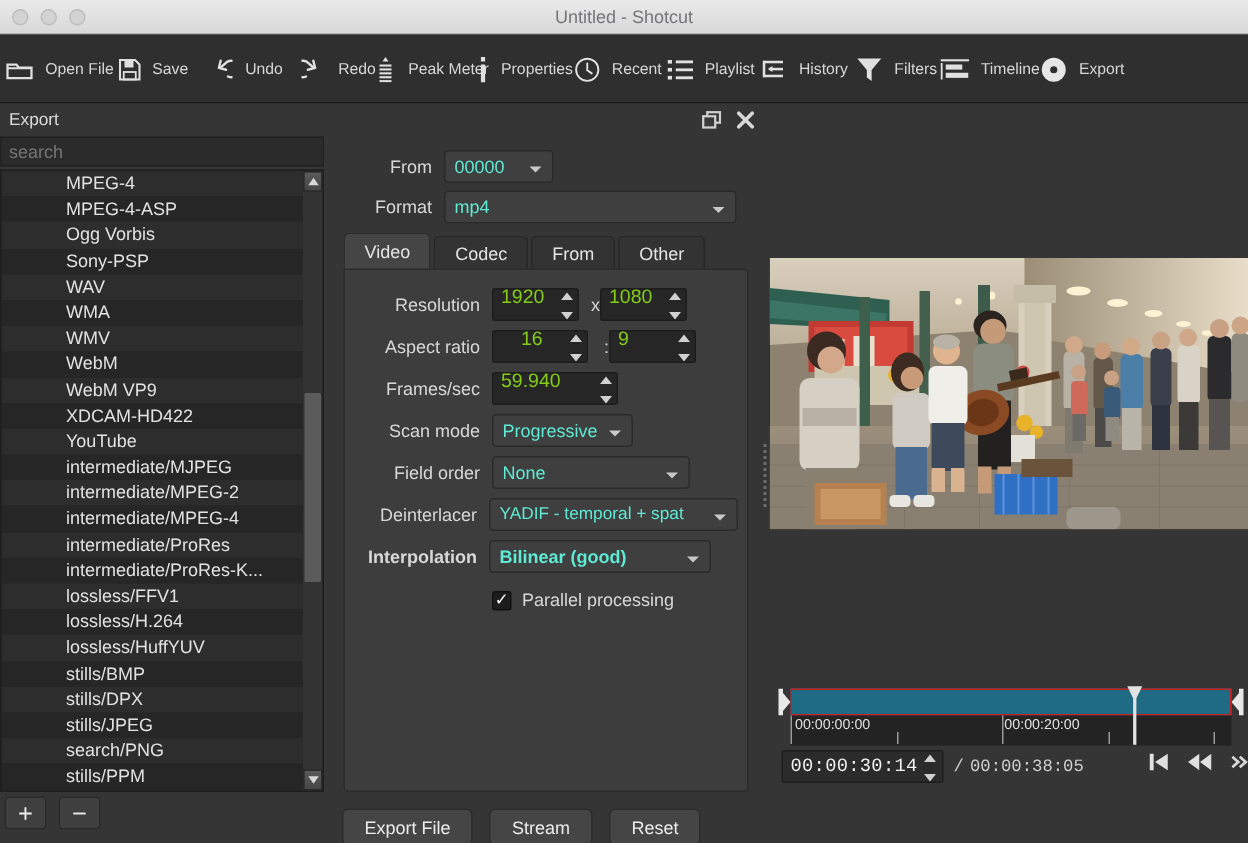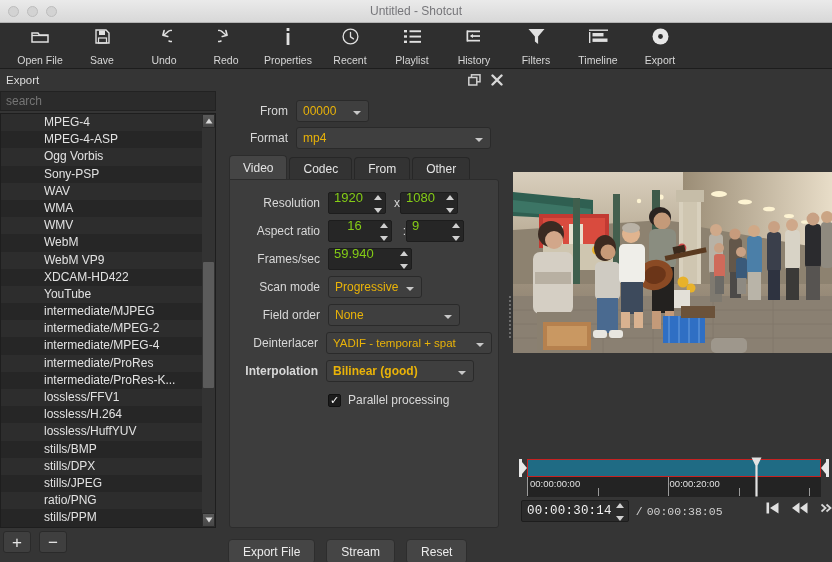--- a/index.html
+++ b/index.html
@@ -26,21 +26,21 @@
     width: 100%; text-align: center; font-size: 12px; color: #76767a;
   }
 
   
   .toolbar {
     position: absolute; top: 23px; left: 0; width: 832px; height: 46px;
     background: #2f2f2f; border-bottom: 1px solid #1d1d1d;
     display: flex; align-items: flex-start; padding-left: 9px;
   }
   .tbtn {
-    width: 62px; height: 46px; display: flex; flex-direction: column;
+    width: 62px; height: 46px; display: flex; flex-direction: row;
     align-items: center; justify-content: center; gap: 8px; cursor: default;
   }
   .tbtn .ti { height: 19px; display: flex; align-items: center; justify-content: center; }
   .tbtn .tl { font-size: 10.5px; color: #d7d7d7; white-space: nowrap; }
   .tbtn svg { display: block; }
 
   
   .panelhdr {
     position: absolute; top: 69px; left: 0; width: 832px; height: 22px;
     background: #353535; display: flex; align-items: center;
@@ -88,21 +88,21 @@
   }
 
   
   .center { position: absolute; top: 91px; left: 222px; width: 285px; height: 471px; }
   .row { display: flex; align-items: center; height: 26px; }
   .lbl { font-size: 12px; color: #d8d8d8; text-align: right; }
 
   .combo {
     position: relative; background: #3f3f3f; border: 1px solid #2a2a2a;
     border-radius: 3px; height: 22px; display: flex; align-items: center;
-    padding: 0 20px 0 6px; font-size: 12px; color: #eab308; cursor: default;
+    padding: 0 20px 0 6px; font-size: 12px; color: #5eead4; cursor: default;
     white-space: nowrap; overflow: hidden;
   }
   .combo::after {
     content: ""; position: absolute; right: 7px; top: 10px;
     border-left: 4px solid transparent; border-right: 4px solid transparent;
     border-top: 4px solid #c8c8c8;
   }
   .spin {
     position: relative; background: #262626; border: 1px solid #1d1d1d;
     border-radius: 2px; height: 22px; display: flex; align-items: center;
@@ -233,20 +233,35 @@
     <div class="tbtn">
       <span class="ti">
         <svg width="16" height="16" viewBox="0 0 16 16">
             <g transform="scale(-1,1) translate(-16,0)">
               <path d="M13 13a5.5 5.5 0 10-2-8.5L8 7" fill="none" stroke="#e0e0e0" stroke-width="1.6" stroke-linecap="round"></path>
               <path d="M7.5 2.5v5h5" fill="none" stroke="#e0e0e0" stroke-width="1.6" stroke-linecap="round" stroke-linejoin="round" transform="rotate(14 8 5)"></path>
             </g>
           </svg>
       </span>
       <span class="tl">Redo</span>
+    </div>
+    <div class="tbtn">
+      <span class="ti">
+        <svg width="14" height="17" viewBox="0 0 14 17">
+            <path d="M7 0l2 3H5z" fill="#e0e0e0"></path>
+            <g fill="#e0e0e0">
+              <rect x="3" y="5" width="8" height="1.4"></rect>
+              <rect x="3" y="7.6" width="8" height="1.4"></rect>
+              <rect x="3" y="10.2" width="8" height="1.4"></rect>
+              <rect x="3" y="12.8" width="8" height="1.4"></rect>
+              <rect x="3" y="15.4" width="8" height="1.4"></rect>
+            </g>
+          </svg>
+      </span>
+      <span class="tl">Peak Meter</span>
     </div>
     <div class="tbtn">
       <span class="ti">
         <svg width="8" height="17" viewBox="0 0 8 17">
             <rect x="2.6" y="0" width="2.8" height="3" fill="#e0e0e0"></rect>
             <rect x="2.6" y="5" width="2.8" height="12" fill="#e0e0e0"></rect>
           </svg>
       </span>
       <span class="tl">Properties</span>
     </div>
@@ -356,21 +371,21 @@
           <div class="pitem">intermediate/MPEG-2</div>
           <div class="pitem">intermediate/MPEG-4</div>
           <div class="pitem">intermediate/ProRes</div>
           <div class="pitem">intermediate/ProRes-K...</div>
           <div class="pitem">lossless/FFV1</div>
           <div class="pitem">lossless/H.264</div>
           <div class="pitem">lossless/HuffYUV</div>
           <div class="pitem">stills/BMP</div>
           <div class="pitem">stills/DPX</div>
           <div class="pitem">stills/JPEG</div>
-          <div class="pitem">ratio/PNG</div>
+          <div class="pitem">search/PNG</div>
           <div class="pitem">stills/PPM</div>
           <div class="pitem">stills/TGA</div>
         </div>
       <div class="vscroll">
         <div class="vs-up">
           <svg width="8" height="6" viewBox="0 0 8 6">
               <path d="M4 0.5L7.5 5.5H0.5z" fill="#d8d8d8"></path>
             </svg>
         </div>
         <div class="vs-thumb"></div>

